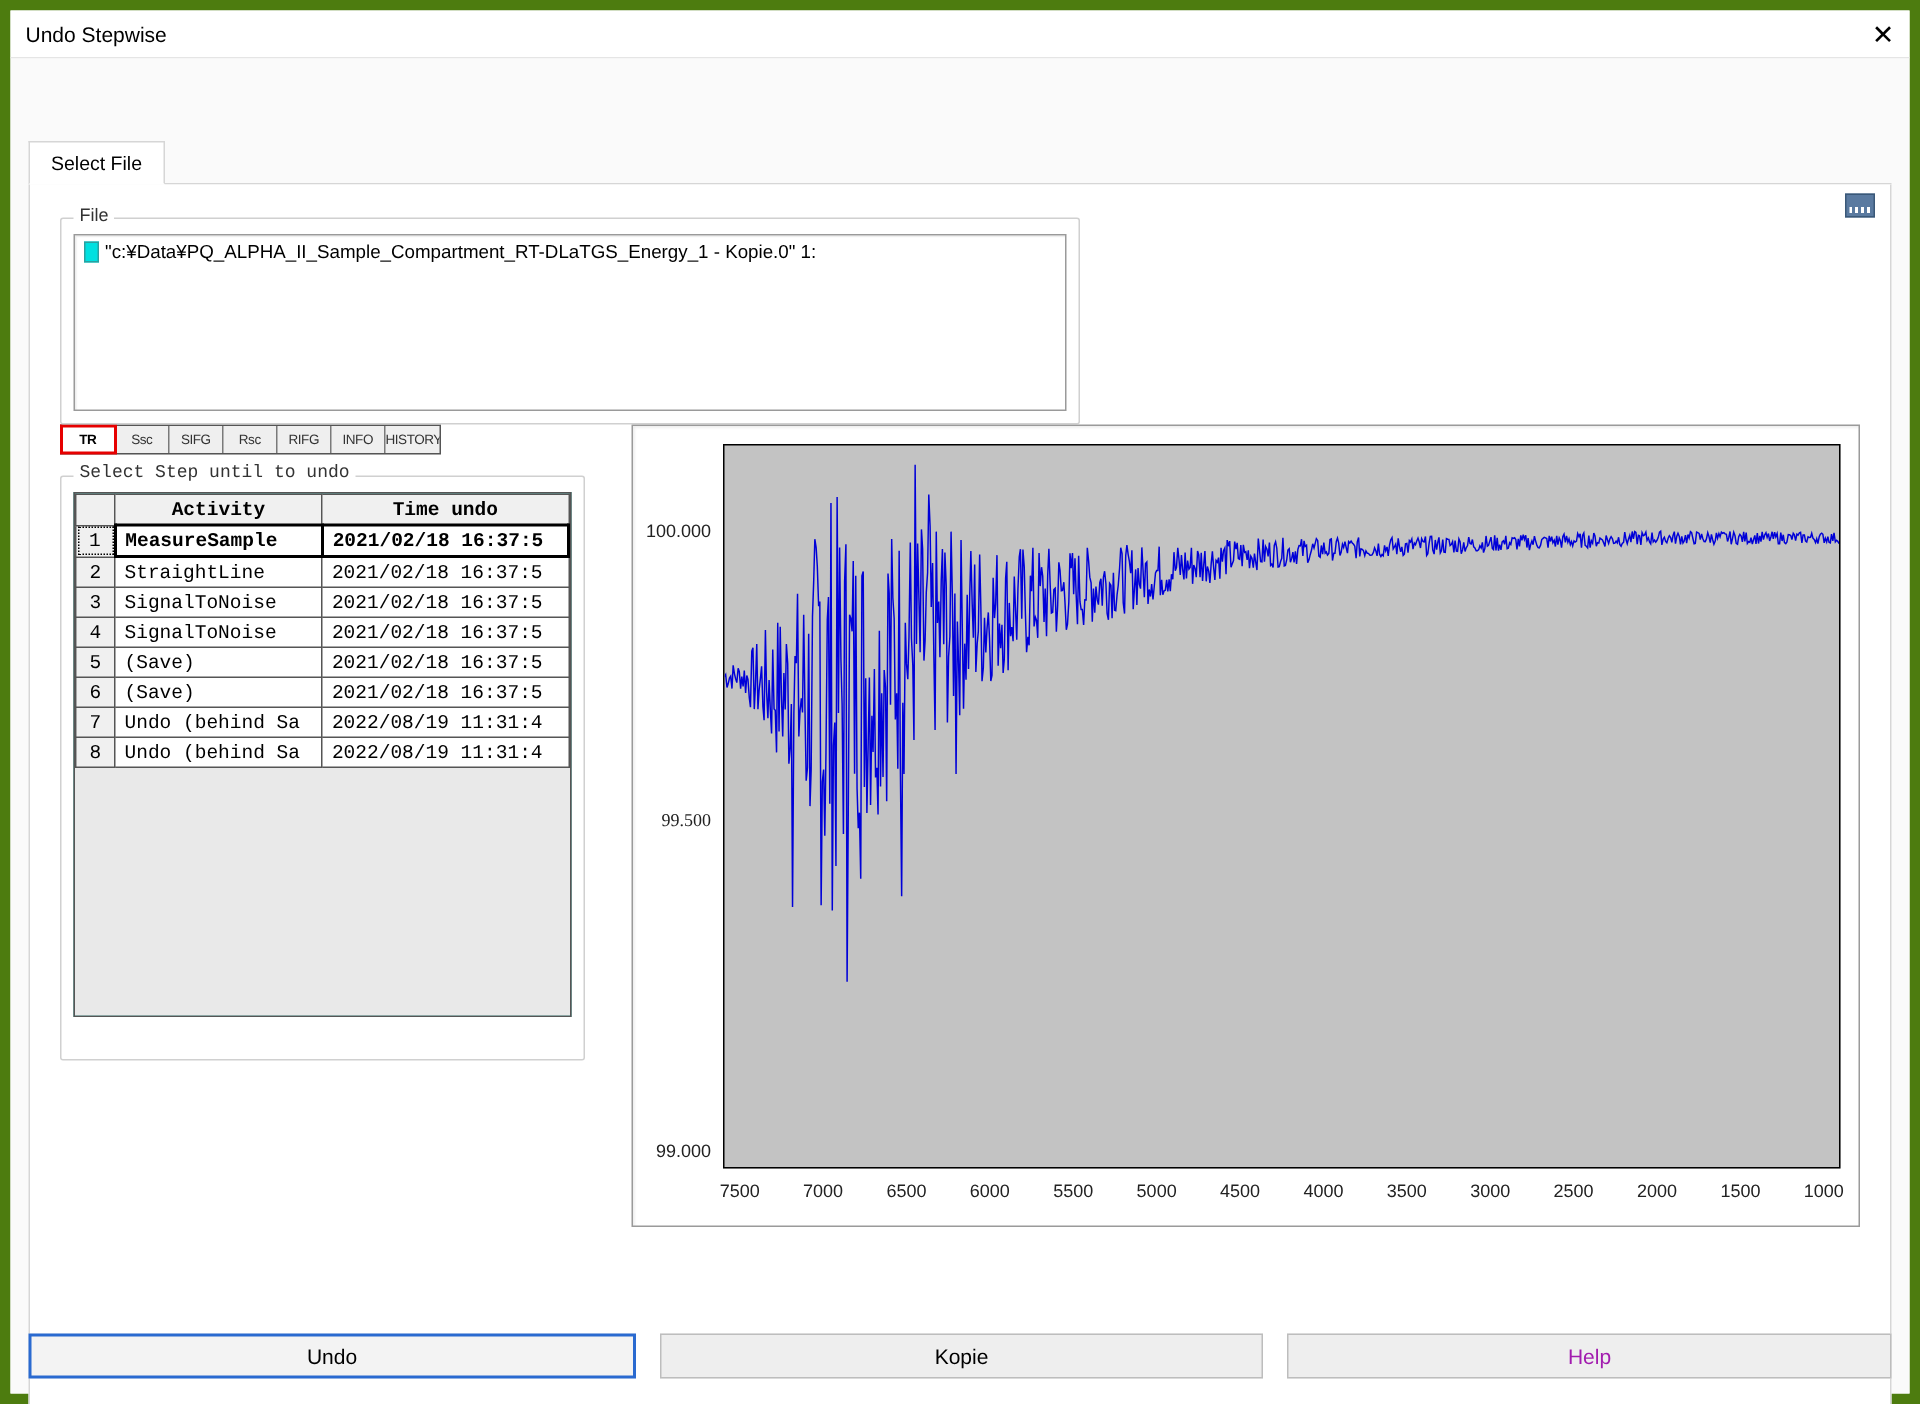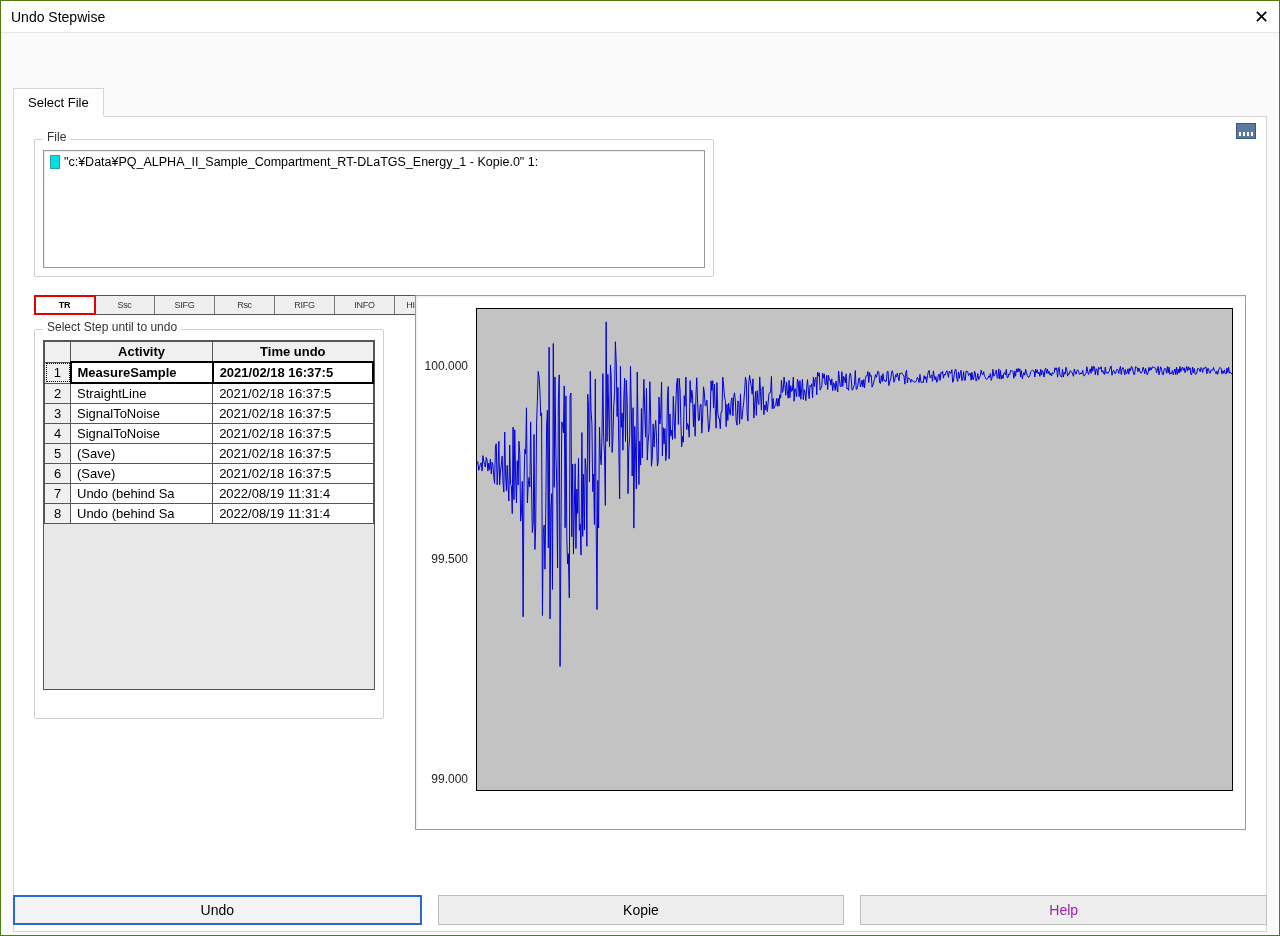--- a/index.html
+++ b/index.html
@@ -8,21 +8,21 @@
     font-family: "Segoe UI", Tahoma, Arial, sans-serif;
     font-size: 12.5px;
     background: #ffffff;
     color: #000;
   }
   .window {
     width: 1280px;
     height: 936px;
     position: relative;
     background: #fff;
-    border: 1px solid #4d7c0f;
+    border: 7px solid #4d7c0f;
   }
   .titlebar {
     height: 32px;
     display: flex;
     align-items: center;
     justify-content: space-between;
     padding: 0 10px;
     border-bottom: 1px solid #e5e5e5;
     background: #fff;
   }
@@ -61,21 +61,20 @@
     background: #fff;
     padding: 22px 20px 14px 20px;
     position: relative;
     height: 815px;
   }
   .groupbox {
     border: 1px solid #d0d0d0;
     border-radius: 2px;
     padding: 10px 8px 8px 8px;
     position: relative;
-    margin-bottom: 18px;
   }
   .groupbox > .legend {
     position: absolute;
     top: -10px;
     left: 8px;
     background: #fff;
     padding: 0 4px;
     font-size: 12px;
     color: #333;
   }
@@ -114,40 +113,40 @@
     gap: 26px;
   }
   .datablock-tabs {
     display: flex;
     border: 1px solid #555;
     background: #efefef;
     width: fit-content;
     margin-bottom: 14px;
   }
   .db-tab {
-    width: 60px;
+    width: 36px;
     height: 18px;
     border-right: 1px solid #7a7a7a;
     font-size: 9px;
     line-height: 18px;
     text-align: center;
     color: #333;
     letter-spacing: -0.3px;
     overflow: hidden;
     cursor: pointer;
   }
   .db-tab:last-child { border-right: none; }
   .db-tab.sel {
     outline: 2px solid #e60000;
     outline-offset: -1px;
     background: #fff;
     font-weight: bold;
     color: #000;
   }
-  .steps-group { width: 350px; height: 390px; }
+  .steps-group { width: 350px; height: 390px; font-family: Liberation Mono, monospace; }
   .steps-table-wrap {
     border: 1px solid #555;
     background: #0f766e;
     height: 350px;
     overflow: hidden;
   }
   table.steps {
     border-collapse: collapse;
     width: 100%;
     background: #fff;
@@ -337,28 +336,44 @@
                   </tbody>
               </table>
               <div class="steps-fill"></div>
             </div>
           </div>
         </div>
 
         <div class="chart-panel">
           <div class="y-axis" id="y-axis">
               <div class="y-tick" style="top: 92%; margin-top: 27px;">99.000</div>
-              <div class="y-tick" style="top: 52%;">99.500</div>
+              <div class="y-tick" style="top: 52%; font-family: Liberation Serif, serif;">99.500</div>
               <div class="y-tick" style="top: 12%;">100.000</div>
             </div>
           <div class="plot-area">
             <svg class="spectrum-svg" id="spectrum-svg" viewBox="0 0 760 485" preserveAspectRatio="none">
               <path id="spectrum-path" class="spectrum-path" d="M 0.0 155.4 L 0.8 154.0 L 1.7 162.7 L 2.5 160.2 L 3.4 156.3 L 4.2 155.1 L 5.1 163.4 L 5.9 147.8 L 6.8 153.5 L 7.6 156.9 L 8.4 159.4 L 9.3 149.7 L 10.1 152.1 L 11.0 163.4 L 11.8 155.4 L 12.7 162.0 L 13.5 151.3 L 14.4 166.4 L 15.2 154.6 L 16.0 157.3 L 16.9 169.5 L 17.7 175.9 L 18.6 138.3 L 19.4 135.9 L 20.3 177.2 L 21.1 161.5 L 22.0 133.4 L 22.8 177.3 L 23.6 164.4 L 24.5 156.5 L 25.3 148.4 L 26.2 175.6 L 27.0 184.6 L 27.9 124.0 L 28.7 165.4 L 29.6 183.3 L 30.4 157.7 L 31.2 176.8 L 32.1 193.6 L 32.9 137.1 L 33.8 177.1 L 34.6 178.0 L 35.5 206.3 L 36.3 119.1 L 37.2 192.2 L 38.0 121.8 L 38.8 167.9 L 39.7 195.6 L 40.5 152.9 L 41.4 177.5 L 42.2 133.4 L 43.1 146.5 L 43.9 213.9 L 44.8 203.5 L 45.6 173.7 L 46.4 310.3 L 47.3 180.0 L 48.1 141.5 L 49.0 146.3 L 49.8 99.6 L 50.7 195.6 L 51.5 178.6 L 52.4 169.9 L 53.2 179.5 L 54.0 113.8 L 54.9 178.4 L 55.7 225.3 L 56.6 216.5 L 57.4 126.5 L 58.3 242.4 L 59.1 218.2 L 60.0 114.9 L 60.8 92.0 L 61.6 63.0 L 62.5 68.7 L 63.3 81.5 L 64.2 108.0 L 65.0 104.8 L 65.9 309.1 L 66.7 226.0 L 67.6 217.8 L 68.4 262.4 L 69.2 206.3 L 70.1 117.1 L 70.9 101.9 L 71.8 240.8 L 72.6 38.7 L 73.5 312.5 L 74.3 201.7 L 75.2 186.2 L 76.0 282.7 L 76.8 34.7 L 77.7 179.8 L 78.5 68.5 L 79.4 143.9 L 80.2 174.3 L 81.1 261.2 L 81.9 91.5 L 82.8 66.4 L 83.6 360.4 L 84.4 246.4 L 85.3 113.8 L 86.1 116.1 L 87.0 124.9 L 87.8 77.6 L 88.7 220.6 L 89.5 87.6 L 90.4 230.6 L 91.2 257.2 L 92.0 246.8 L 92.9 291.3 L 93.7 87.6 L 94.6 84.7 L 95.4 229.6 L 96.3 156.5 L 97.1 247.1 L 98.0 199.4 L 98.8 156.0 L 99.6 241.6 L 100.5 181.6 L 101.3 206.1 L 102.2 150.3 L 103.0 223.1 L 103.9 216.7 L 104.7 248.1 L 105.6 124.6 L 106.4 229.3 L 107.2 166.6 L 108.1 222.9 L 108.9 150.9 L 109.8 162.4 L 110.6 239.2 L 111.5 86.0 L 112.3 99.2 L 113.2 174.2 L 114.0 62.8 L 114.8 102.3 L 115.7 116.3 L 116.5 184.1 L 117.4 166.6 L 118.2 217.3 L 119.1 70.7 L 119.9 214.3 L 120.8 303.0 L 121.6 172.9 L 122.4 220.8 L 123.3 119.1 L 124.1 146.8 L 125.0 157.1 L 125.8 128.5 L 126.7 65.2 L 127.5 129.9 L 128.4 147.6 L 129.2 198.0 L 130.0 13.0 L 130.9 133.5 L 131.7 65.9 L 132.6 103.4 L 133.4 139.0 L 134.3 56.4 L 135.1 69.6 L 136.0 144.6 L 136.8 131.2 L 137.6 98.7 L 138.5 85.4 L 139.3 33.0 L 140.2 54.3 L 141.0 108.5 L 141.9 79.0 L 142.7 137.4 L 143.6 191.3 L 144.4 57.9 L 145.2 119.3 L 146.1 104.9 L 146.9 142.4 L 147.8 90.5 L 148.6 69.6 L 149.5 133.6 L 150.3 71.9 L 151.2 94.2 L 152.0 186.2 L 152.8 142.1 L 153.7 128.4 L 154.5 57.9 L 155.4 102.2 L 156.2 168.4 L 157.1 99.5 L 157.9 220.9 L 158.8 118.3 L 159.6 145.0 L 160.4 181.3 L 161.3 63.5 L 162.1 118.7 L 163.0 177.0 L 163.8 133.2 L 164.7 157.4 L 165.5 100.4 L 166.4 150.2 L 167.2 101.9 L 168.0 71.0 L 168.9 106.4 L 169.7 129.2 L 170.6 80.0 L 171.4 152.3 L 172.3 133.4 L 173.1 124.9 L 174.0 73.3 L 174.8 108.0 L 175.6 158.5 L 176.5 149.6 L 177.3 115.8 L 178.2 139.2 L 179.0 123.4 L 179.9 112.2 L 180.7 129.5 L 181.6 158.3 L 182.4 154.6 L 183.2 88.9 L 184.1 116.0 L 184.9 106.5 L 185.8 73.7 L 186.6 148.1 L 187.5 119.7 L 188.3 136.2 L 189.2 120.5 L 190.0 152.9 L 190.8 143.7 L 191.7 89.2 L 192.5 78.1 L 193.4 151.1 L 194.2 105.8 L 195.1 128.2 L 195.9 122.1 L 196.8 131.6 L 197.6 88.1 L 198.4 108.6 L 199.3 130.6 L 200.1 96.6 L 201.0 74.8 L 201.8 69.7 L 202.7 116.4 L 203.5 70.0 L 204.4 81.6 L 205.2 113.1 L 206.0 139.0 L 206.9 128.6 L 207.7 134.3 L 208.6 87.5 L 209.4 98.0 L 210.3 68.7 L 211.1 121.6 L 212.0 115.4 L 212.8 117.5 L 213.6 129.3 L 214.5 72.2 L 215.3 94.5 L 216.2 81.8 L 217.0 87.7 L 217.9 118.7 L 218.7 96.2 L 219.6 128.2 L 220.4 87.2 L 221.2 69.4 L 222.1 93.9 L 222.9 112.6 L 223.8 112.1 L 224.6 96.9 L 225.5 96.0 L 226.3 125.2 L 227.2 107.2 L 228.0 78.5 L 228.8 83.9 L 229.7 97.6 L 230.5 97.4 L 231.4 91.9 L 232.2 105.8 L 233.1 123.9 L 233.9 120.1 L 234.8 105.3 L 235.6 72.4 L 236.4 82.4 L 237.3 72.3 L 238.1 99.9 L 239.0 75.8 L 239.8 100.1 L 240.7 120.2 L 241.5 74.2 L 242.4 105.0 L 243.2 110.2 L 244.0 110.2 L 244.9 120.7 L 245.7 103.7 L 246.6 103.8 L 247.4 68.8 L 248.3 77.7 L 249.1 88.5 L 250.0 92.4 L 250.8 118.5 L 251.6 96.2 L 252.5 112.4 L 253.3 94.8 L 254.2 103.8 L 255.0 107.0 L 255.9 92.2 L 256.7 89.6 L 257.6 107.7 L 258.4 88.4 L 259.2 84.5 L 260.1 92.9 L 260.9 112.9 L 261.8 117.2 L 262.6 92.6 L 263.5 93.9 L 264.3 116.1 L 265.2 85.6 L 266.0 110.8 L 266.8 111.1 L 267.7 100.3 L 268.5 94.0 L 269.4 82.5 L 270.2 68.7 L 271.1 72.7 L 271.9 105.6 L 272.8 113.0 L 273.6 74.0 L 274.4 66.9 L 275.3 73.5 L 276.1 77.9 L 277.0 85.9 L 277.8 70.4 L 278.7 110.0 L 279.5 96.9 L 280.4 83.3 L 281.2 107.2 L 282.0 82.4 L 282.9 93.4 L 283.7 96.2 L 284.6 68.5 L 285.4 83.3 L 286.3 102.0 L 287.1 79.4 L 288.0 78.3 L 288.8 106.5 L 289.6 96.8 L 290.5 101.5 L 291.3 93.1 L 292.2 103.5 L 293.0 95.3 L 293.9 85.7 L 294.7 84.1 L 295.6 84.1 L 296.4 68.0 L 297.2 100.6 L 298.1 90.3 L 298.9 100.3 L 299.8 97.7 L 300.6 97.3 L 301.5 90.3 L 302.3 98.1 L 303.2 90.0 L 304.0 98.0 L 304.8 86.5 L 305.7 89.9 L 306.5 71.7 L 307.4 84.2 L 308.2 82.0 L 309.1 68.8 L 309.9 76.3 L 310.8 87.0 L 311.6 73.7 L 312.4 83.0 L 313.3 90.0 L 314.1 72.0 L 315.0 89.4 L 315.8 77.3 L 316.7 83.1 L 317.5 82.0 L 318.4 68.7 L 319.2 93.0 L 320.0 80.3 L 320.9 82.6 L 321.7 88.5 L 322.6 70.9 L 323.4 73.5 L 324.3 88.5 L 325.1 72.2 L 326.0 91.0 L 326.8 80.2 L 327.6 71.0 L 328.5 91.3 L 329.3 81.3 L 330.2 84.4 L 331.0 92.4 L 331.9 79.2 L 332.7 71.2 L 333.6 82.5 L 334.4 90.4 L 335.2 77.2 L 336.1 78.5 L 336.9 75.4 L 337.8 89.6 L 338.6 68.7 L 339.5 78.1 L 340.3 70.7 L 341.2 68.9 L 342.0 86.5 L 342.8 63.6 L 343.7 67.7 L 344.5 64.3 L 345.4 81.8 L 346.2 79.7 L 347.1 77.4 L 347.9 64.6 L 348.8 69.7 L 349.6 65.4 L 350.4 76.0 L 351.3 76.5 L 352.1 66.9 L 353.0 81.2 L 353.8 66.8 L 354.7 71.8 L 355.5 71.4 L 356.4 76.9 L 357.2 70.4 L 358.0 82.4 L 358.9 74.4 L 359.7 75.8 L 360.6 82.1 L 361.4 72.6 L 362.3 78.7 L 363.1 83.7 L 364.0 62.5 L 364.8 70.2 L 365.6 78.1 L 366.5 78.2 L 367.3 63.2 L 368.2 78.1 L 369.0 67.9 L 369.9 69.7 L 370.7 74.6 L 371.6 65.3 L 372.4 80.6 L 373.2 79.7 L 374.1 82.0 L 374.9 67.2 L 375.8 64.7 L 376.6 68.9 L 377.5 81.7 L 378.3 81.4 L 379.2 78.0 L 380.0 75.8 L 380.8 62.1 L 381.7 81.0 L 382.5 80.7 L 383.4 76.7 L 384.2 70.3 L 385.1 69.4 L 385.9 78.5 L 386.8 75.9 L 387.6 71.7 L 388.4 78.6 L 389.3 71.2 L 390.1 79.6 L 391.0 69.9 L 391.8 67.3 L 392.7 67.5 L 393.5 63.0 L 394.4 74.2 L 395.2 64.1 L 396.0 67.8 L 396.9 67.1 L 397.7 78.8 L 398.6 76.7 L 399.4 73.4 L 400.3 70.3 L 401.1 66.1 L 402.0 68.9 L 402.8 65.8 L 403.6 62.6 L 404.5 63.8 L 405.3 74.4 L 406.2 75.1 L 407.0 67.2 L 407.9 73.1 L 408.7 65.2 L 409.6 72.3 L 410.4 71.5 L 411.2 73.6 L 412.1 72.6 L 412.9 63.2 L 413.8 62.8 L 414.6 77.3 L 415.5 72.4 L 416.3 72.4 L 417.2 64.5 L 418.0 62.2 L 418.8 65.5 L 419.7 73.9 L 420.5 71.8 L 421.4 66.3 L 422.2 68.5 L 423.1 64.6 L 423.9 68.4 L 424.8 72.3 L 425.6 64.6 L 426.4 65.5 L 427.3 64.2 L 428.1 65.5 L 429.0 66.4 L 429.8 67.7 L 430.7 75.8 L 431.5 64.8 L 432.4 61.8 L 433.2 74.6 L 434.0 69.4 L 434.9 69.8 L 435.7 70.7 L 436.6 74.0 L 437.4 70.9 L 438.3 72.4 L 439.1 72.5 L 440.0 73.6 L 440.8 73.8 L 441.6 73.5 L 442.5 71.9 L 443.3 68.8 L 444.2 70.9 L 445.0 74.2 L 445.9 65.9 L 446.7 73.1 L 447.6 74.6 L 448.4 73.3 L 449.2 74.2 L 450.1 67.2 L 450.9 70.8 L 451.8 68.2 L 452.6 74.2 L 453.5 66.9 L 454.3 63.5 L 455.2 61.9 L 456.0 69.5 L 456.8 68.2 L 457.7 66.3 L 458.5 73.0 L 459.4 62.4 L 460.2 67.6 L 461.1 71.5 L 461.9 68.2 L 462.8 73.9 L 463.6 73.1 L 464.4 66.1 L 465.3 65.8 L 466.1 72.0 L 467.0 63.9 L 467.8 64.9 L 468.7 62.8 L 469.5 69.7 L 470.4 65.6 L 471.2 66.7 L 472.0 64.3 L 472.9 62.2 L 473.7 64.7 L 474.6 68.9 L 475.4 62.6 L 476.3 64.5 L 477.1 64.8 L 478.0 61.2 L 478.8 73.9 L 479.6 72.7 L 480.5 65.6 L 481.3 61.1 L 482.2 61.0 L 483.0 70.3 L 483.9 73.0 L 484.7 63.5 L 485.6 70.0 L 486.4 65.1 L 487.2 61.8 L 488.1 72.3 L 488.9 70.8 L 489.8 63.2 L 490.6 71.7 L 491.5 71.8 L 492.3 62.6 L 493.2 63.0 L 494.0 63.1 L 494.8 67.2 L 495.7 66.4 L 496.5 64.6 L 497.4 71.8 L 498.2 63.9 L 499.1 71.0 L 499.9 71.2 L 500.8 62.8 L 501.6 64.6 L 502.4 72.7 L 503.3 70.2 L 504.1 65.1 L 505.0 71.2 L 505.8 68.8 L 506.7 67.3 L 507.5 61.6 L 508.4 65.8 L 509.2 66.2 L 510.0 63.2 L 510.9 68.1 L 511.7 68.8 L 512.6 70.8 L 513.4 70.8 L 514.3 70.0 L 515.1 67.4 L 516.0 68.9 L 516.8 65.1 L 517.6 72.0 L 518.5 69.3 L 519.3 60.8 L 520.2 67.7 L 521.0 67.1 L 521.9 64.1 L 522.7 61.6 L 523.6 69.2 L 524.4 70.0 L 525.2 60.4 L 526.1 70.6 L 526.9 62.0 L 527.8 70.7 L 528.6 66.7 L 529.5 70.1 L 530.3 64.8 L 531.2 64.0 L 532.0 66.4 L 532.8 60.8 L 533.7 69.4 L 534.5 69.1 L 535.4 65.4 L 536.2 66.5 L 537.1 62.0 L 537.9 62.4 L 538.8 62.0 L 539.6 63.2 L 540.4 69.9 L 541.3 62.7 L 542.1 67.8 L 543.0 60.4 L 543.8 63.7 L 544.7 59.9 L 545.5 63.2 L 546.4 60.3 L 547.2 68.6 L 548.0 62.2 L 548.9 70.3 L 549.7 66.7 L 550.6 64.1 L 551.4 66.7 L 552.3 60.9 L 553.1 64.1 L 554.0 67.2 L 554.8 68.6 L 555.6 68.8 L 556.5 67.0 L 557.3 63.2 L 558.2 62.4 L 559.0 61.7 L 559.9 62.1 L 560.7 62.5 L 561.6 68.6 L 562.4 60.7 L 563.2 64.5 L 564.1 61.3 L 564.9 65.4 L 565.8 63.7 L 566.6 67.9 L 567.5 60.7 L 568.3 66.6 L 569.2 62.1 L 570.0 63.9 L 570.8 68.6 L 571.7 61.2 L 572.5 59.6 L 573.4 65.2 L 574.2 60.7 L 575.1 65.0 L 575.9 62.8 L 576.8 66.7 L 577.6 64.6 L 578.4 67.5 L 579.3 64.1 L 580.1 64.9 L 581.0 64.3 L 581.8 59.2 L 582.7 61.4 L 583.5 59.3 L 584.4 68.7 L 585.2 60.3 L 586.0 58.8 L 586.9 67.1 L 587.7 67.7 L 588.6 68.8 L 589.4 60.6 L 590.3 68.6 L 591.1 63.9 L 592.0 65.7 L 592.8 58.8 L 593.6 60.8 L 594.5 67.7 L 595.3 65.3 L 596.2 65.6 L 597.0 62.2 L 597.9 62.9 L 598.7 63.5 L 599.6 65.6 L 600.4 67.9 L 601.2 60.5 L 602.1 63.3 L 602.9 65.8 L 603.8 62.7 L 604.6 61.3 L 605.5 62.7 L 606.3 65.8 L 607.2 65.6 L 608.0 64.3 L 608.8 65.5 L 609.7 61.7 L 610.5 66.5 L 611.4 67.7 L 612.2 65.8 L 613.1 65.1 L 613.9 58.2 L 614.8 63.4 L 615.6 66.0 L 616.4 63.0 L 617.3 60.4 L 618.1 64.9 L 619.0 57.8 L 619.8 62.8 L 620.7 57.8 L 621.5 58.4 L 622.4 66.3 L 623.2 60.4 L 624.0 60.7 L 624.9 66.8 L 625.7 58.6 L 626.6 60.6 L 627.4 60.2 L 628.3 58.2 L 629.1 63.8 L 630.0 62.1 L 630.8 64.9 L 631.6 66.1 L 632.5 58.5 L 633.3 64.8 L 634.2 63.6 L 635.0 65.0 L 635.9 63.7 L 636.7 61.9 L 637.6 58.2 L 638.4 57.6 L 639.2 66.8 L 640.1 62.9 L 640.9 61.7 L 641.8 64.5 L 642.6 65.4 L 643.5 62.3 L 644.3 60.6 L 645.2 61.9 L 646.0 65.1 L 646.8 60.7 L 647.7 57.9 L 648.5 66.0 L 649.4 60.9 L 650.2 59.0 L 651.1 61.1 L 651.9 66.5 L 652.8 61.1 L 653.6 65.5 L 654.4 64.3 L 655.3 60.3 L 656.1 65.7 L 657.0 59.9 L 657.8 62.2 L 658.7 57.9 L 659.5 58.6 L 660.4 62.7 L 661.2 66.1 L 662.0 65.8 L 662.9 58.2 L 663.7 58.6 L 664.6 59.1 L 665.4 63.2 L 666.3 59.5 L 667.1 62.5 L 668.0 64.5 L 668.8 64.6 L 669.6 62.8 L 670.5 58.6 L 671.3 61.1 L 672.2 65.3 L 673.0 59.8 L 673.9 63.5 L 674.7 66.4 L 675.6 64.2 L 676.4 58.8 L 677.2 62.3 L 678.1 59.2 L 678.9 61.4 L 679.8 58.2 L 680.6 59.0 L 681.5 58.6 L 682.3 59.4 L 683.2 59.7 L 684.0 64.5 L 684.8 62.0 L 685.7 57.8 L 686.5 66.4 L 687.4 62.4 L 688.2 58.3 L 689.1 60.7 L 689.9 65.8 L 690.8 66.4 L 691.6 61.4 L 692.4 59.7 L 693.3 60.9 L 694.1 64.8 L 695.0 58.1 L 695.8 64.4 L 696.7 58.6 L 697.5 65.8 L 698.4 64.5 L 699.2 65.1 L 700.0 62.0 L 700.9 66.3 L 701.7 63.4 L 702.6 60.4 L 703.4 66.2 L 704.3 58.8 L 705.1 65.9 L 706.0 60.7 L 706.8 64.6 L 707.6 58.0 L 708.5 63.2 L 709.3 60.2 L 710.2 58.6 L 711.0 61.8 L 711.9 59.2 L 712.7 64.2 L 713.6 61.3 L 714.4 58.0 L 715.2 62.7 L 716.1 58.3 L 716.9 61.4 L 717.8 59.2 L 718.6 66.0 L 719.5 66.0 L 720.3 58.5 L 721.2 64.2 L 722.0 60.0 L 722.8 65.3 L 723.7 66.0 L 724.5 64.8 L 725.4 59.9 L 726.2 60.0 L 727.1 60.5 L 727.9 63.3 L 728.8 59.0 L 729.6 60.1 L 730.4 64.0 L 731.3 59.6 L 732.1 60.2 L 733.0 58.7 L 733.8 58.4 L 734.7 65.4 L 735.5 60.1 L 736.4 60.1 L 737.2 64.3 L 738.0 64.9 L 738.9 61.4 L 739.7 61.8 L 740.6 61.7 L 741.4 59.0 L 742.3 62.4 L 743.1 63.1 L 744.0 65.3 L 744.8 62.7 L 745.6 65.9 L 746.5 61.4 L 747.3 59.6 L 748.2 58.9 L 749.0 59.7 L 749.9 65.4 L 750.7 62.3 L 751.6 64.8 L 752.4 61.3 L 753.2 65.1 L 754.1 65.5 L 754.9 59.6 L 755.8 64.1 L 756.6 58.7 L 757.5 64.8 L 758.3 63.7 L 759.2 64.4 L 760.0 65.9"></path>
             </svg>
           </div>
+          <div class="x-axis" id="x-axis">
+              <div class="x-tick" style="left: 1.49254%;">7500</div>
+              <div class="x-tick" style="left: 8.95522%;">7000</div>
+              <div class="x-tick" style="left: 16.4179%;">6500</div>
+              <div class="x-tick" style="left: 23.8806%;">6000</div>
+              <div class="x-tick" style="left: 31.3433%;">5500</div>
+              <div class="x-tick" style="left: 38.806%;">5000</div>
+              <div class="x-tick" style="left: 46.2687%;">4500</div>
+              <div class="x-tick" style="left: 53.7313%;">4000</div>
+              <div class="x-tick" style="left: 61.194%;">3500</div>
+              <div class="x-tick" style="left: 68.6567%;">3000</div>
+              <div class="x-tick" style="left: 76.1194%;">2500</div>
+              <div class="x-tick" style="left: 83.5821%;">2000</div>
+              <div class="x-tick" style="left: 91.0448%;">1500</div>
+              <div class="x-tick" style="left: 98.5075%;">1000</div>
+            </div>
         </div>
       </div>
 
     </div>
 
     <div class="footer-buttons">
       <button class="primary">Undo</button>
       <button>Kopie</button>
       <button disabled="">Help</button>
     </div>

